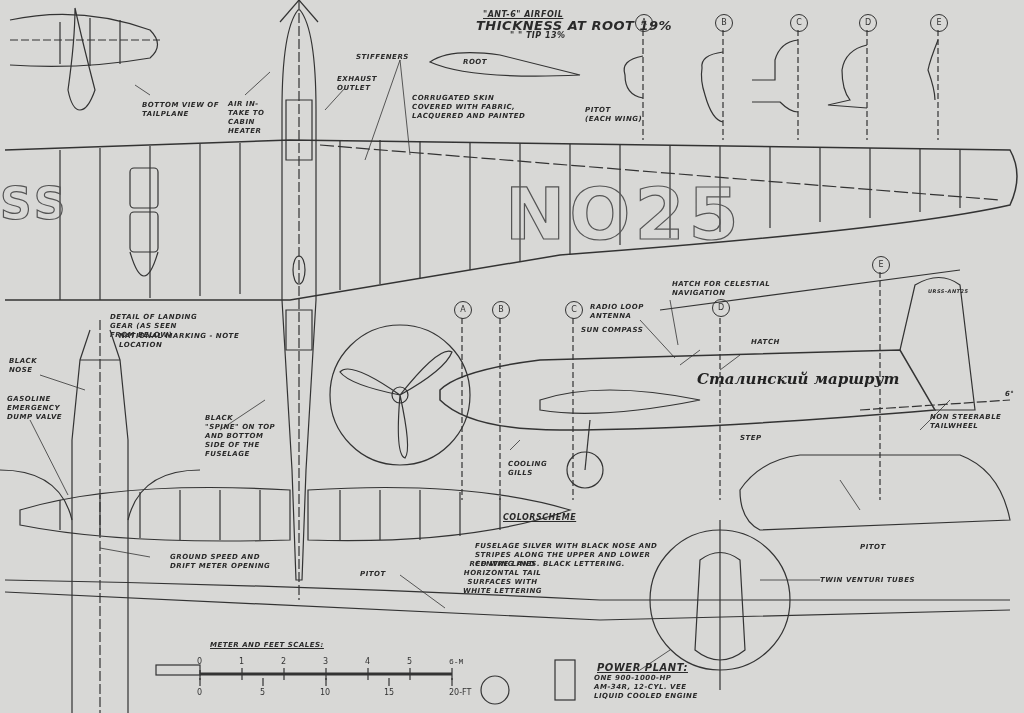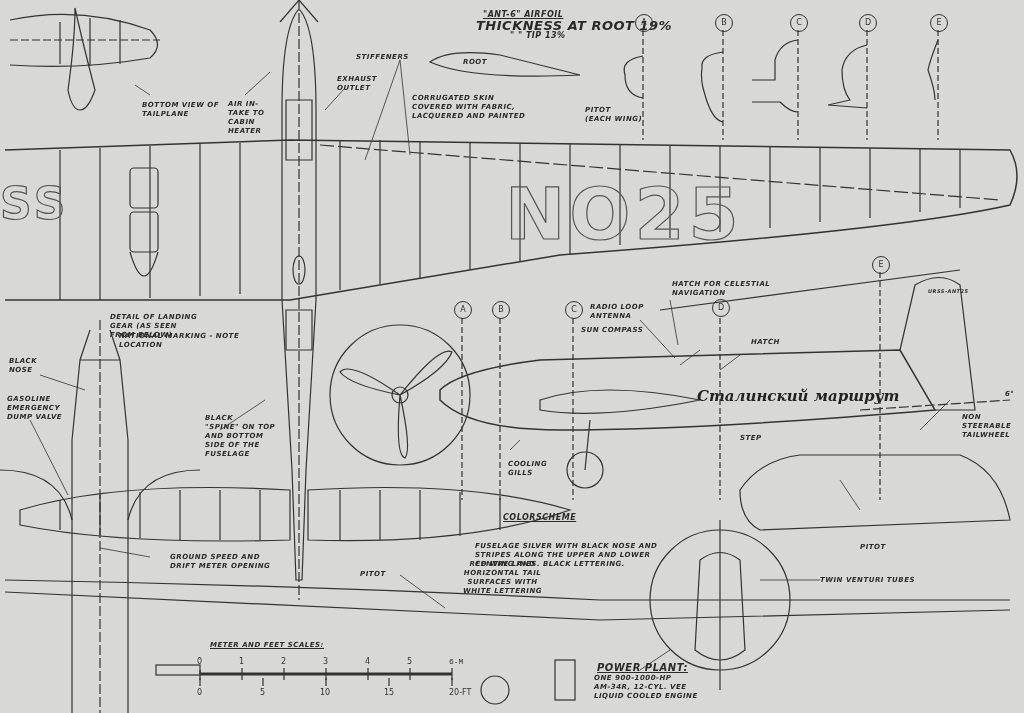--- a/index.html
+++ b/index.html
@@ -2,21 +2,21 @@
 <html><head>
 <meta charset="utf-8">
 <style>
   html,body{margin:0;padding:0;}
   body{width:1024px;height:713px;overflow:hidden;background:#d6d6d4;font-family:"DejaVu Sans",sans-serif;}
   #stage{position:relative;width:1024px;height:713px;background:#d8d8d6;}
   svg#drawing{position:absolute;left:0;top:0;width:1024px;height:713px;}
   .lbl{position:absolute;font-family:"DejaVu Sans",sans-serif;font-style:italic;font-weight:bold;font-size:7px;line-height:9px;color:#2a2a2a;text-transform:uppercase;letter-spacing:0.5px;white-space:pre-line;}
   .lbl.u{text-decoration:underline;}
   .big{position:absolute;font-family:"DejaVu Sans",sans-serif;color:transparent;-webkit-text-stroke:1.2px #555;font-weight:bold;letter-spacing:4px;}
-  .script{position:absolute;font-family:"DejaVu Serif",serif;font-style:italic;font-weight:bold;font-size:15px;color:#222;margin-top:17px;}
+  .script{position:absolute;font-family:"DejaVu Serif",serif;font-style:italic;font-weight:bold;font-size:15px;color:#222;}
   .circ{position:absolute;width:16px;height:16px;border:1px solid #333;border-radius:50%;font-size:8px;line-height:16px;text-align:center;color:#333;font-family:"DejaVu Sans",sans-serif;}
   .tick{position:absolute;font-size:8px;color:#333;font-family:"DejaVu Sans",sans-serif;}
 </style>
 </head>
 <body>
 
 <div id="stage">
 <svg id="drawing" viewBox="0 0 1024 713" xmlns="http://www.w3.org/2000/svg">
   <g fill="none" stroke="#333" stroke-width="1.2">
 
@@ -199,21 +199,21 @@
 "SPINE" ON TOP
 AND BOTTOM
 SIDE OF THE
 FUSELAGE</div>
 <div class="lbl" style="left:672px;top:280px;">HATCH FOR CELESTIAL
 NAVIGATION</div>
 <div class="lbl" style="left:590px;top:303px;">RADIO LOOP
 ANTENNA</div>
 <div class="lbl" style="left:581px;top:326px;">SUN COMPASS</div>
 <div class="lbl" style="left:751px;top:338px;">HATCH</div>
-<div class="lbl" style="left:930px;top:413px;margin-left:32px;">NON STEERABLE
+<div class="lbl" style="left:930px;top:413px;">NON STEERABLE
 TAILWHEEL</div>
 <div class="lbl" style="left:740px;top:434px;">STEP</div>
 <div class="lbl" style="left:508px;top:460px;">COOLING
 GILLS</div>
 <div class="lbl" style="left:860px;top:543px;">PITOT</div>
 <div class="lbl" style="left:820px;top:576px;">TWIN VENTURI TUBES</div>
 <div class="lbl" style="left:170px;top:553px;">GROUND SPEED AND
 DRIFT METER OPENING</div>
 <div class="lbl" style="left:360px;top:570px;">PITOT</div>
 <div class="lbl" style="left:463px;top:560px;text-align:center;">RED WING AND

